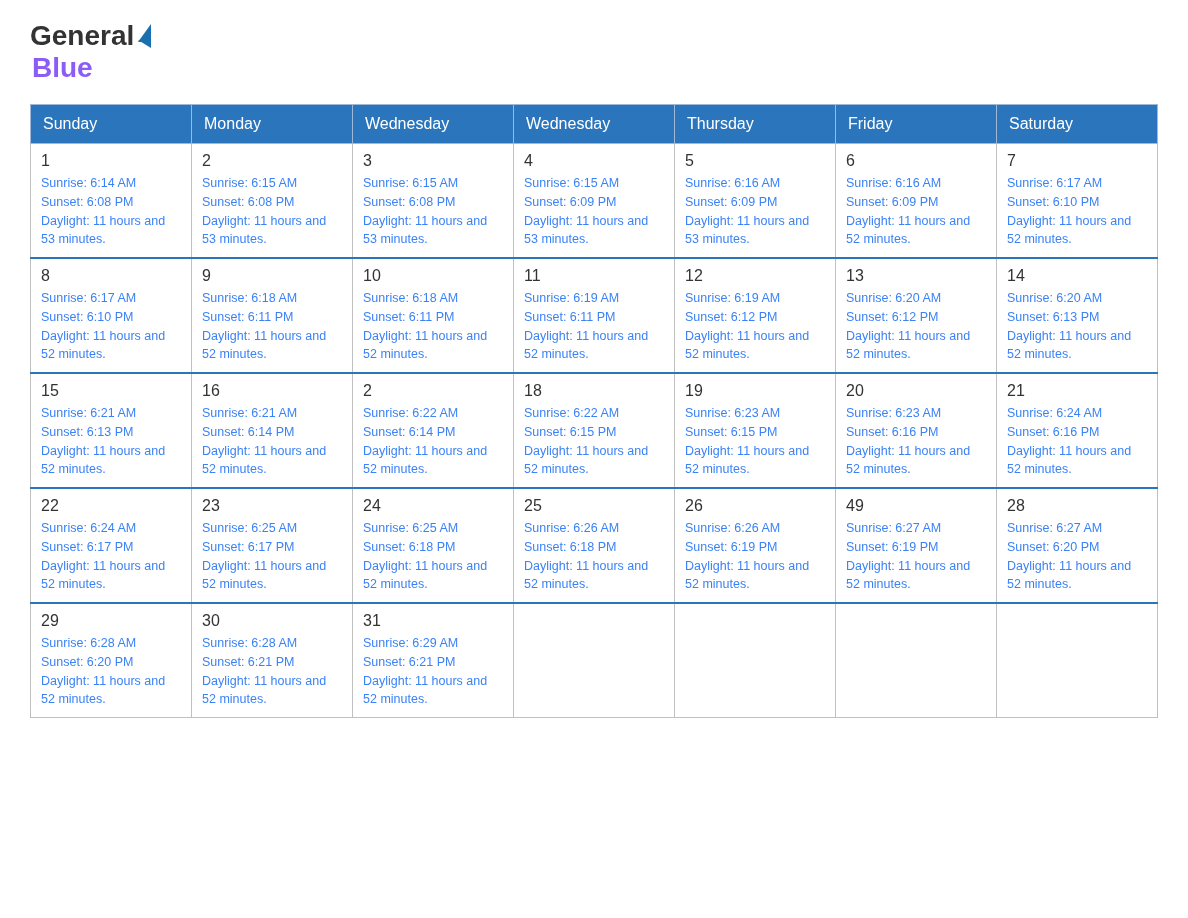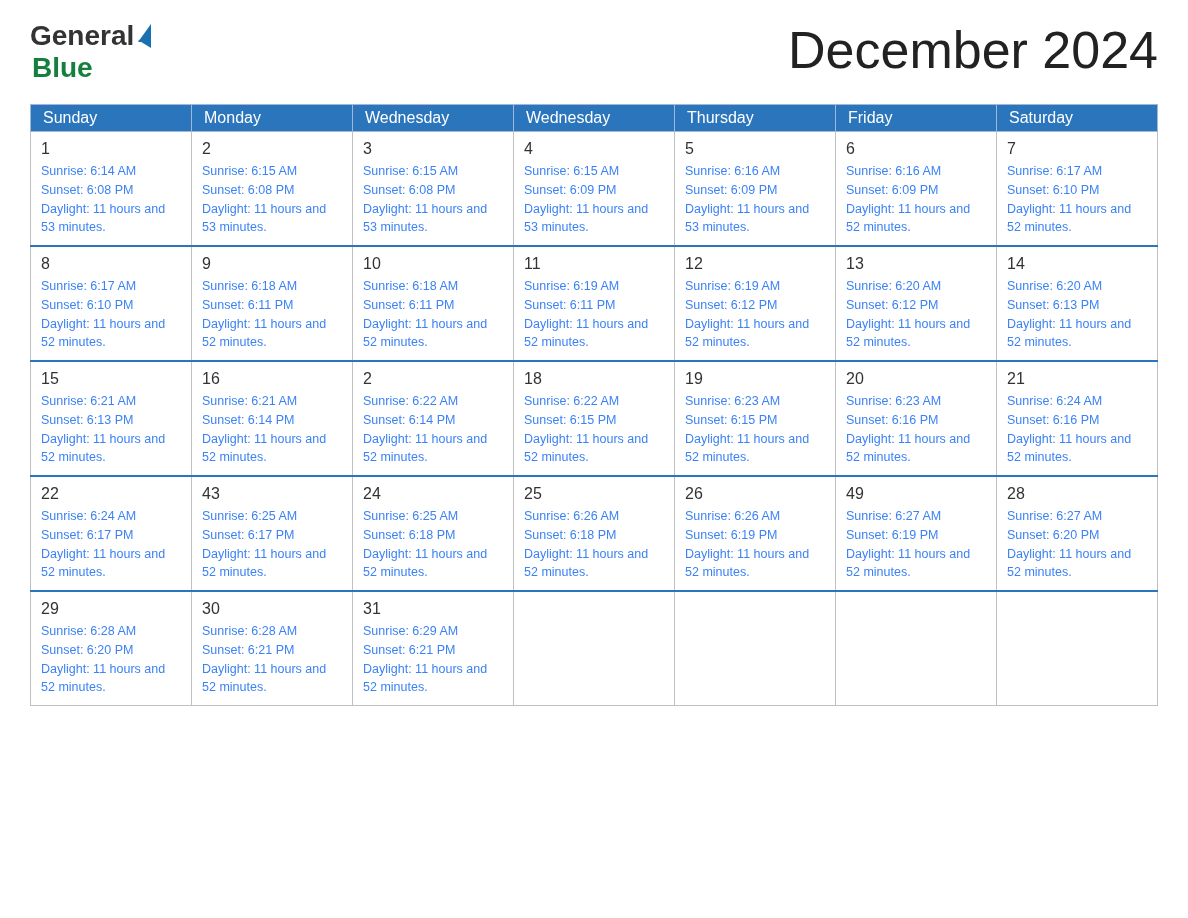--- a/index.html
+++ b/index.html
@@ -26,21 +26,21 @@
       align-items: center;
     }
     .logo-general {
       font-size: 28px;
       font-weight: bold;
       color: #333;
     }
     .logo-blue {
       font-size: 28px;
       font-weight: bold;
-      color: #15803d;
+      color: #8b5cf6;
       margin-left: 2px;
     }
     .title-section {
       text-align: right;
     }
     .month-year {
       font-size: 52px;
       font-weight: normal;
       color: #222;
     }
@@ -52,21 +52,21 @@
     .calendar-table {
       width: 100%;
       border-collapse: collapse;
       border: 1px solid #a0b8d8;
     }
     .calendar-table th {
       background-color: #2a75bb;
       color: #fff;
       font-size: 16px;
       font-weight: normal;
-      padding: 4px 12px;
+      padding: 10px 12px;
       text-align: left;
       border: 1px solid #a0b8d8;
     }
     .calendar-table td {
       vertical-align: top;
       padding: 8px 10px;
       border: 1px solid #c0c0c0;
       width: calc(100% / 7);
       min-height: 100px;
       font-size: 13px;
@@ -100,21 +100,20 @@
     <div class="logo-text">
       <span class="logo-general">General</span>
       <div style="display:flex; flex-direction:column; align-items:center; margin-left:4px;">
         <div style="width:0; height:0; border-left:13px solid transparent; border-right:0px solid transparent; border-bottom:18px solid #1a6faf; margin-bottom:-2px;"></div>
         <div style="width:0; height:0; border-left:13px solid transparent; border-right:0px solid transparent; border-top:8px solid #1a6faf;"></div>
       </div>
     </div>
     <span class="logo-blue">Blue</span>
   </div>
   <div class="title-section">
-    <div class="month-year">December 2024</div>
   </div>
 </div>
 
 <table class="calendar-table">
   <thead>
     <tr>
       <th>Sunday</th>
       <th>Monday</th>
       <th>Wednesday</th>
       <th>Wednesday</th>
@@ -301,21 +300,21 @@
       <tr class="row-separator">
         <td>
         <span class="day-number">22</span>
         <div class="day-info">
           <span>Sunrise: 6:24 AM</span><br>
           <span>Sunset: 6:17 PM</span><br>
           <span>Daylight: 11 hours and 52 minutes.</span>
         </div>
       </td>
         <td>
-        <span class="day-number">43</span>
+        <span class="day-number">23</span>
         <div class="day-info">
           <span>Sunrise: 6:25 AM</span><br>
           <span>Sunset: 6:17 PM</span><br>
           <span>Daylight: 11 hours and 52 minutes.</span>
         </div>
       </td>
         <td>
         <span class="day-number">24</span>
         <div class="day-info">
           <span>Sunrise: 6:25 AM</span><br>

